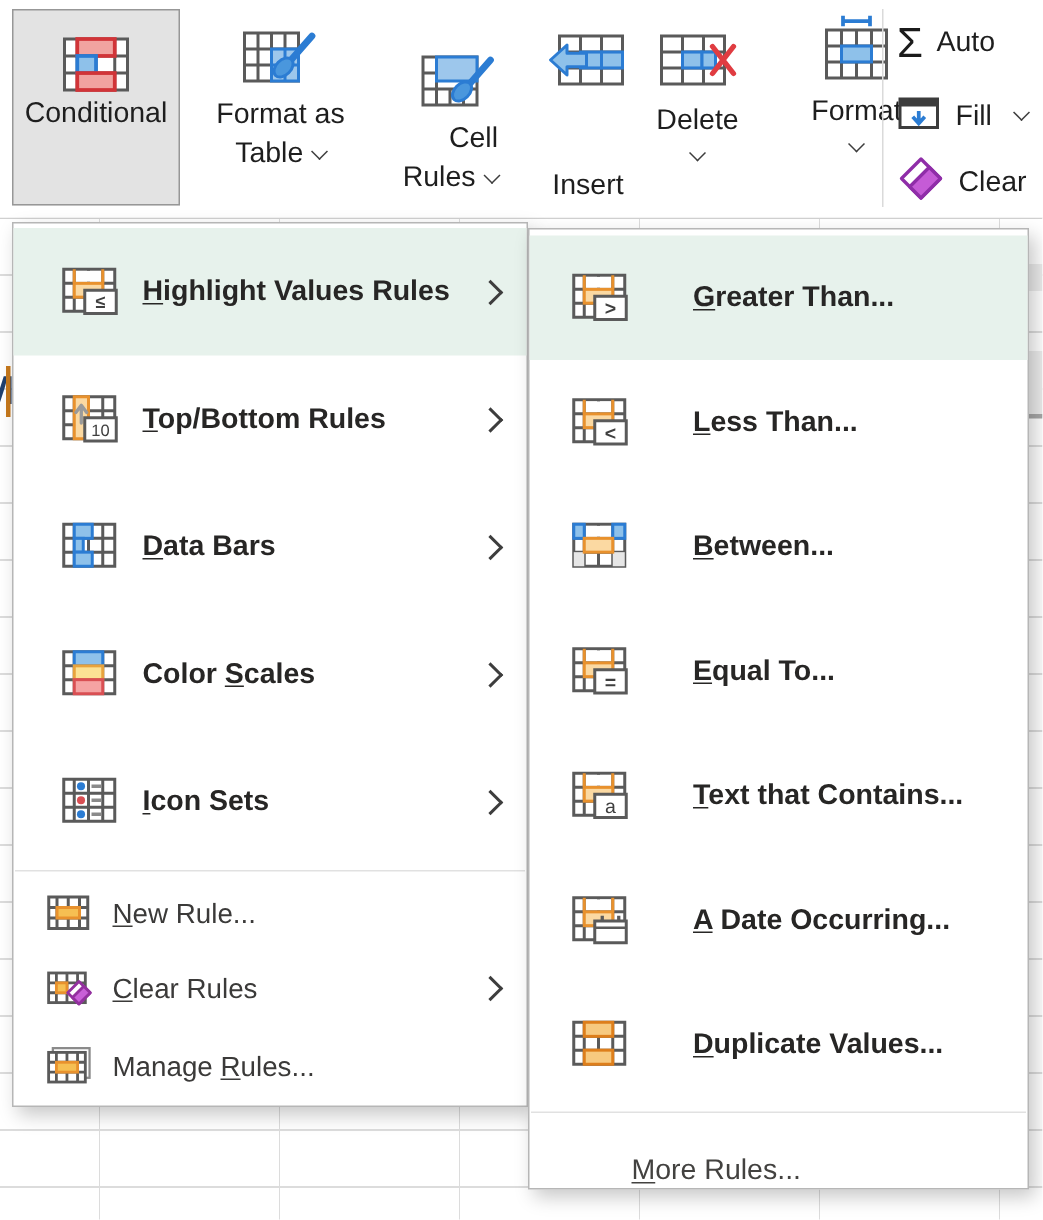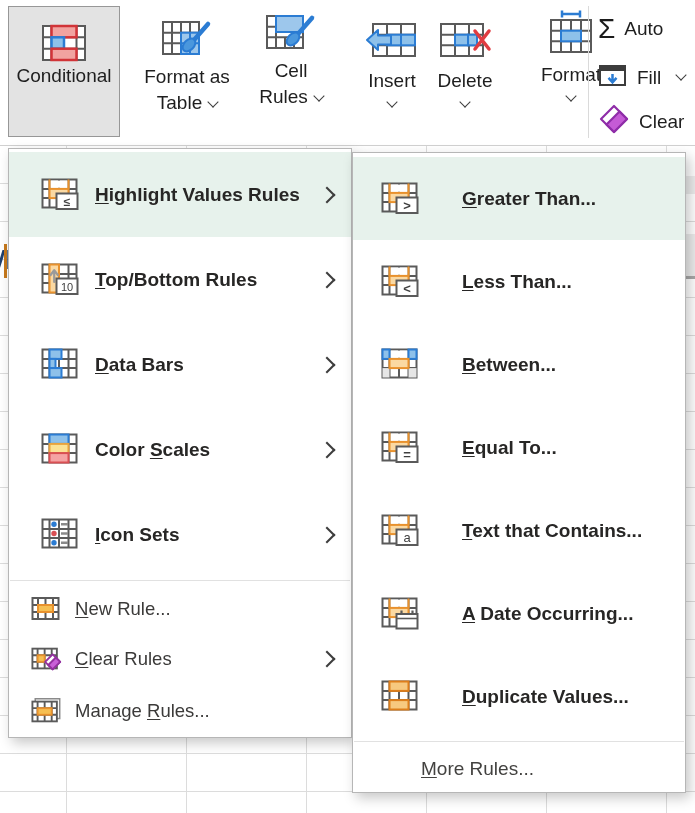--- a/index.html
+++ b/index.html
@@ -25,26 +25,26 @@
   .band-edge{position:absolute;left:686px;top:130px;width:9px;height:3px;background:#a8a8a8;}
   
   .ribbon{position:absolute;left:0;top:0;width:695px;height:145px;background:#fff;z-index:2;}
   .rbtn{position:absolute;display:flex;flex-direction:column;align-items:center;
         color:#1e1e1e;font-size:19px;line-height:26px;cursor:default;}
   .rbtn .ric{height:58px;display:flex;align-items:flex-end;justify-content:center;}
   .cfbtn{left:8px;top:6px;width:112px;height:131px;background:#e3e3e3;
          border:1px solid #979797;border-radius:0;box-sizing:border-box;}
   .cfbtn .ric{height:56px;}
   .fatbtn{left:127px;top:6px;width:120px;}
-  .csbtn{left:250px;top:0;width:82px;}
+  .csbtn{left:250px;top:22px;width:82px;align-items:flex-end;}
   .sbtn{display:flex;flex-direction:column;align-items:center;font-size:19px;color:#1e1e1e;position:absolute;top:10px;}
   .sbtn .ric{height:52px;display:flex;align-items:flex-end;}
   .sbtn .slbl{margin-top:8px;line-height:22px;}
   .sbtn .chev{margin:9px 0 0 0;}
-  .insbtn{left:360px;width:64px;}
+  .insbtn{left:360px;width:64px;gap:43px;}
   .delbtn{left:432px;width:66px;}
   .fmtbtn{left:536px;width:70px;top:4px;}
   .vsep{position:absolute;left:588px;top:6px;width:1px;height:132px;background:#dadada;}
   .rrow{position:absolute;left:598px;display:flex;align-items:center;gap:9px;
         font-size:19px;color:#1e1e1e;white-space:nowrap;}
   .r1{top:14px;} .r2{top:61px;} .r3{top:103px;}
   .sigma{font-size:28px;line-height:30px;color:#1b1b1b;}
   
   .chev{display:inline-block;width:7px;height:7px;border-right:1.8px solid #3d3d3d;
         border-bottom:1.8px solid #3d3d3d;transform:rotate(45deg);
@@ -63,21 +63,21 @@
   .sel{background:#e7f2ec;}
   .mi .ic{flex:none;width:46px;margin-left:32px;display:flex;align-items:center;}
   .smi .ic{flex:none;width:46px;margin-left:28px;display:flex;align-items:center;}
   .lbl{font-weight:bold;font-size:19px;color:#272625;margin-left:8px;white-space:nowrap;}
   .smi .lbl{margin-left:35px;}
   .msep{height:1px;background:#e1e1e1;margin:3px 1px 4px 1px;}
   .fi{height:52px;display:flex;align-items:center;}
   .fi1{height:48px;}
   .fi .ic{flex:none;width:32px;margin-left:22px;display:flex;align-items:center;}
   .flbl{font-size:18.5px;font-weight:normal;color:#3b3a39;margin-left:12px;white-space:nowrap;}
-  .more{height:46px;display:flex;align-items:center;}
+  .more{height:46px;display:flex;align-items:flex-end;}
   .more .flbl{margin-left:68px;font-size:19px;color:#434240;}
   u{text-underline-offset:2px;}
   
   svg text{font-family:"Liberation Sans",sans-serif;}
 </style>
 </head>
 <body>
 
 <div class="sheet">
   <span class="frag-m">M</span>

